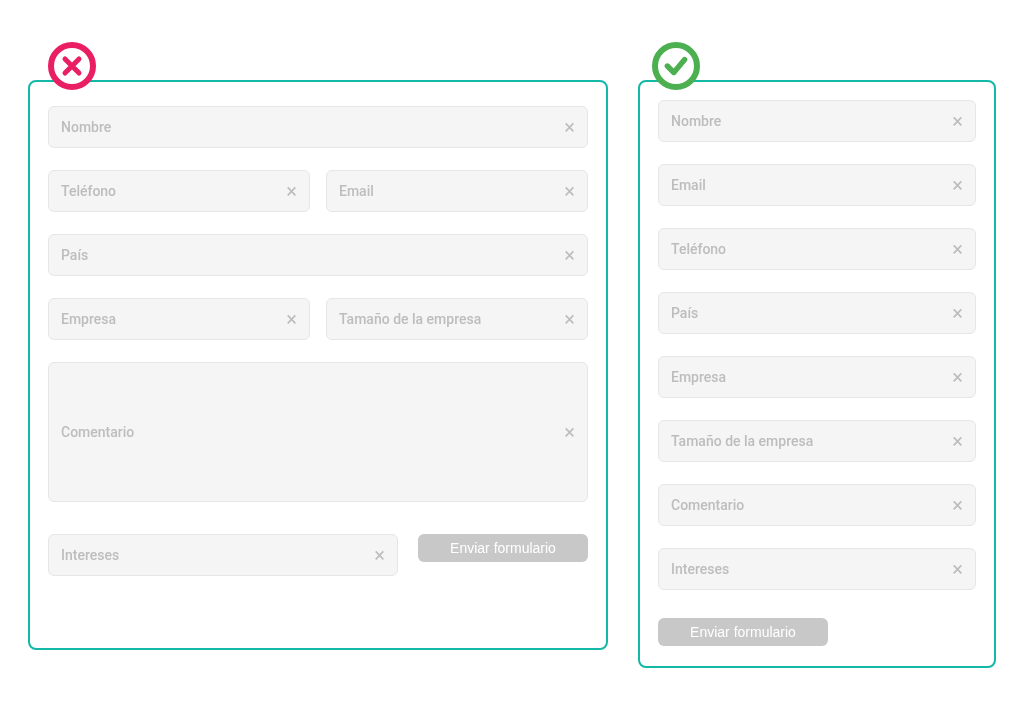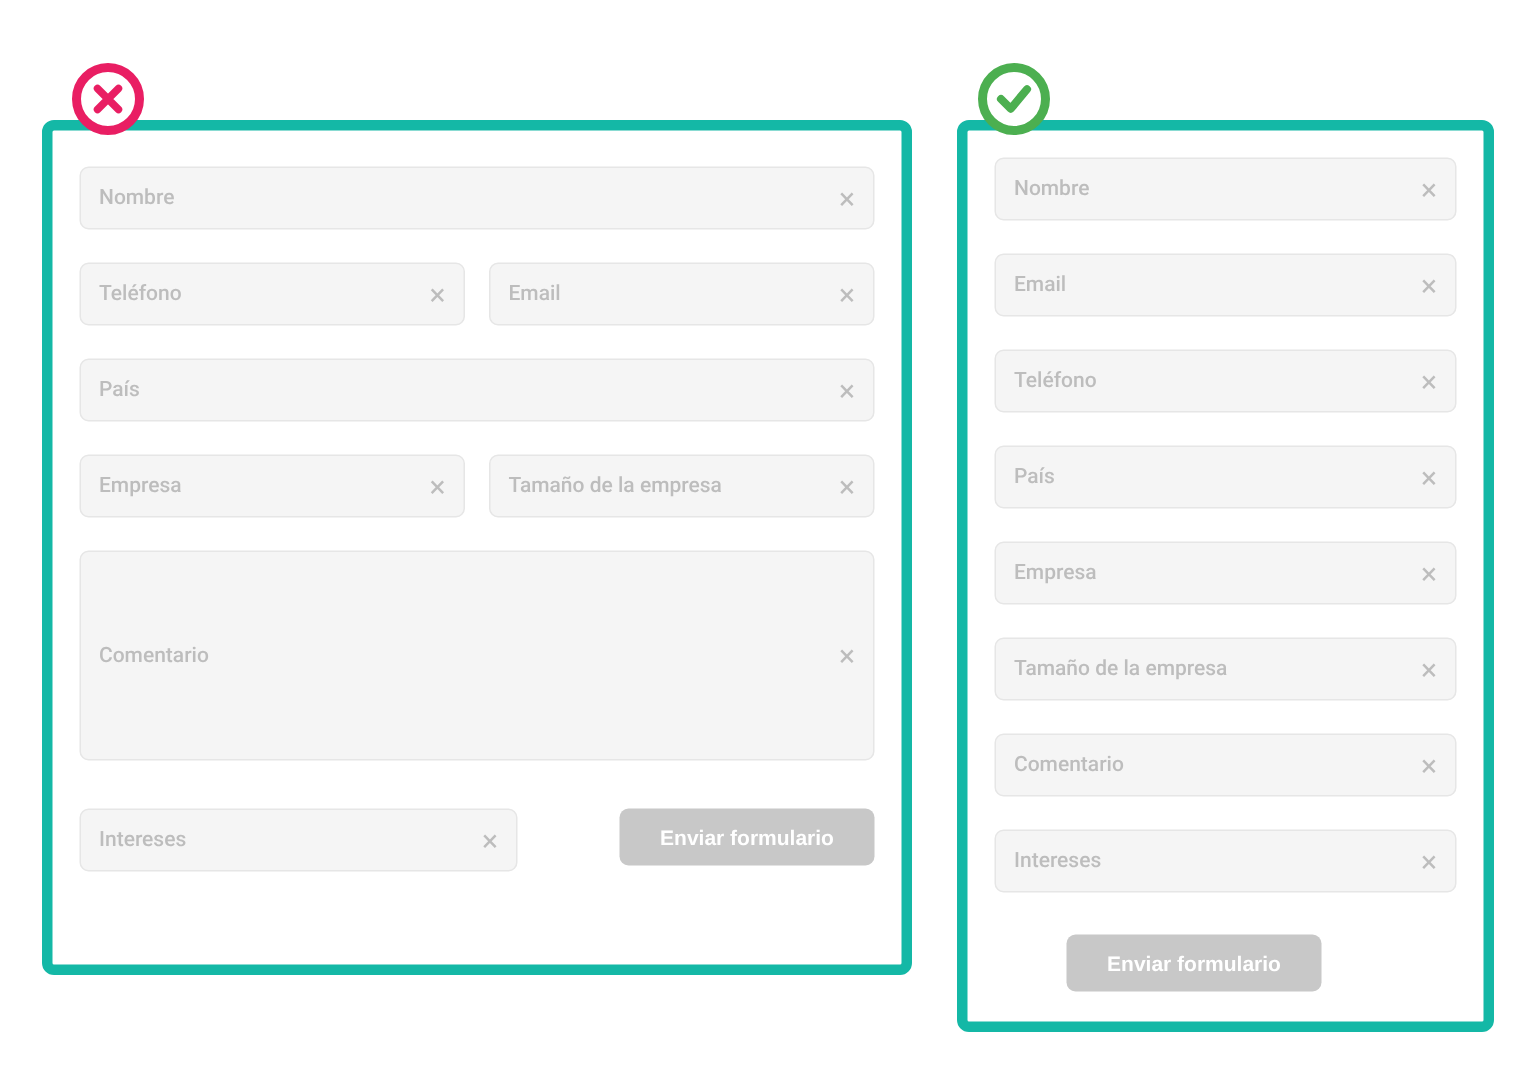--- a/index.html
+++ b/index.html
@@ -28,21 +28,21 @@
     }
     .badge-check {
       border: 6px solid #4CAF50;
       top: 42px;
       left: 652px;
       background: #fff;
     }
     .badge svg { display: block; }
     .panel {
       position: absolute;
-      border: 7px solid #14b8a6;
+      border: 2px solid #14b8a6;
       border-radius: 8px;
       background: #fff;
       padding: 24px 18px;
     }
     .panel-left {
       top: 80px;
       left: 28px;
       width: 580px;
       height: 570px;
     }
@@ -89,29 +89,28 @@
       display: flex;
       gap: 20px;
       align-items: stretch;
     }
     .bottom-row .field { margin-bottom: 0; }
     .btn {
       background: #c8c8c8;
       color: #fff;
       border: none;
       border-radius: 6px;
-      height: 38px;
+      height: 28px;
       padding: 0 22px;
       font-size: 14px;
-      font-weight: 700;
+      font-weight: 400;
       cursor: pointer;
       display: inline-flex;
       align-items: center;
       justify-content: center;
-      margin-left: 48px;
     }
     .btn-left { width: 170px; }
     .btn-right {
       margin-top: 6px;
       width: 170px;
     }
     .field-flex { flex: 1; }
   </style>
 </head>
 <body>

